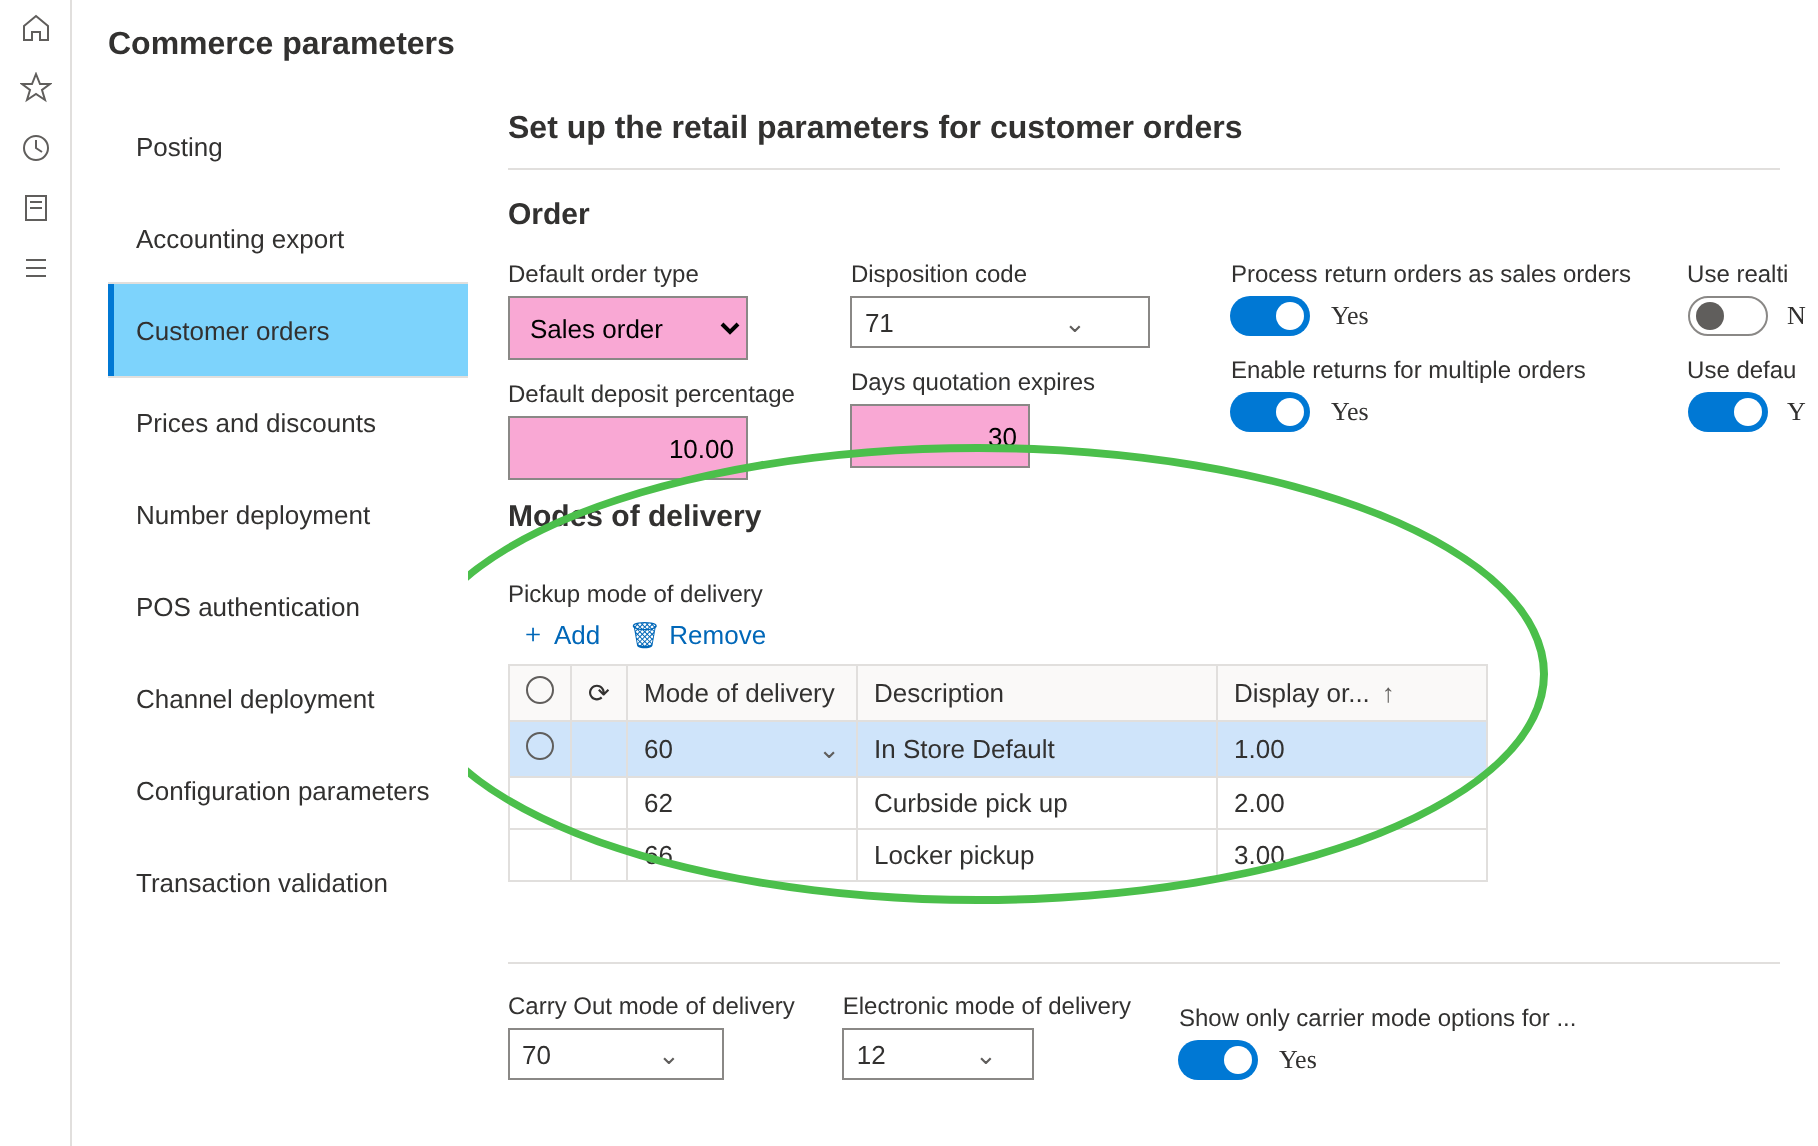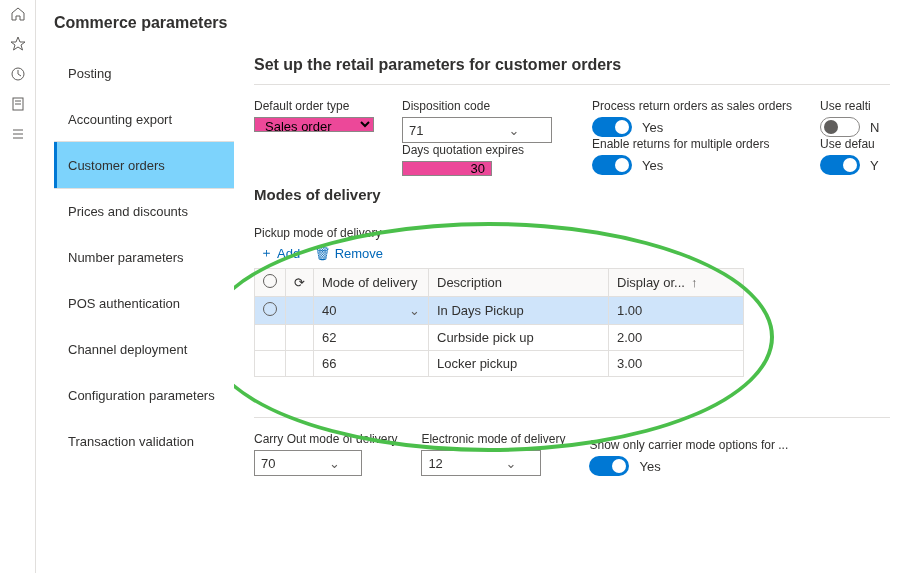--- a/index.html
+++ b/index.html
@@ -72,45 +72,45 @@
     margin: 6px 0 10px 0;
   }
   .hr { border-top: 1px solid #e1dfdd; margin: 10px 0 14px 0; }
   .fasttab-title {
     font-size: 15px; font-weight: 600; margin: 2px 0 14px 0;
   }
   .form-grid {
     display: flex;
     gap: 28px;
   }
-  .form-col { display: flex; flex-direction: column; }
+  .form-col { display: flex; flex-direction: column; gap: 10px; }
   .field label {
     display: block;
     font-size: 12px;
     color: #323130;
     margin-bottom: 4px;
     white-space: nowrap;
   }
   .field select, .field input[type=text], .lookup-input {
-    height: 15px;
+    height: 32px;
     border: 1px solid #8a8886;
-    background: #ec4899;
+    background: #f9a8d4;
     font-size: 13px;
     padding: 0 6px;
   }
   .field input[type=text] { text-align: right; width: 120px;}
   .lookup {
     display: flex; align-items: center;
     border: 1px solid #8a8886;
     height: 26px; width: 150px;
     background: #fff;
   }
   .lookup span { flex:1; padding:0 6px; }
   .lookup .chev { width: 22px; text-align:center; color:#605e5c; }
-  .toggle-row { display:flex; align-items:center; gap:10px;}
+  .toggle-row { display:flex; align-items:center; gap:10px;font-family:Liberation Serif, serif;}
   .toggle {
     width: 40px; height: 20px; border-radius: 10px;
     background: #0078d4; position: relative;
   }
   .toggle.off { background:#fff; border:1px solid #8a8886; }
   .toggle .knob {
     width: 14px; height: 14px; border-radius: 50%;
     background: #fff; position:absolute; top:3px; right:3px;
   }
   .toggle.off .knob { background:#605e5c; left:3px; right:auto; top:2px;}
@@ -192,39 +192,44 @@
 <div class="page">
   <h1 class="page-title">Commerce parameters</h1>
 
   <div class="body-row">
 
     <div class="leftnav">
       <div class="nav-item">Posting</div>
       <div class="nav-item">Accounting export</div>
       <div class="nav-item selected">Customer orders</div>
       <div class="nav-item">Prices and discounts</div>
-      <div class="nav-item">Number parameters</div>
+      <div class="nav-item">Number deployment</div>
       <div class="nav-item">POS authentication</div>
       <div class="nav-item">Channel deployment</div>
       <div class="nav-item">Configuration parameters</div>
       <div class="nav-item">Transaction validation</div>
     </div>
 
     <div class="content">
       <div class="section-title">Set up the retail parameters for customer orders</div>
       <div class="hr"></div>
 
+      <div class="fasttab-title">Order</div>
 
       <div class="form-grid">
         <div class="form-col">
           <div class="field">
             <label>Default order type</label>
             <select style="width:120px">
               <option>Sales order</option>
             </select>
+          </div>
+          <div class="field">
+            <label>Default deposit percentage</label>
+            <input type="text" value="10.00" style="">
           </div>
         </div>
         <div class="form-col">
           <div class="field">
             <label>Disposition code</label>
             <div class="lookup">
               <span>71</span>
               <span class="chev">⌄</span>
             </div>
           </div>
@@ -296,22 +301,22 @@
             <th class="sel-col"><span class="refresh-ico">⟳</span></th>
             <th style="width:115px">Mode of delivery</th>
             <th style="width:180px">Description</th>
             <th class="disp-col"><span>Display or...</span><span class="sort-arrow">↑</span></th>
           </tr>
         </thead>
         <tbody>
           <tr class="selected">
             <td class="sel-col"><span class="radio"></span></td>
             <td class="sel-col"></td>
-            <td><span>40</span><span class="mini-chev">⌄</span></td>
-            <td>In Days Pickup</td>
+            <td><span>60</span><span class="mini-chev">⌄</span></td>
+            <td>In Store Default</td>
             <td class="disp-col">1.00</td>
           </tr>
           <tr>
             <td class="sel-col"></td>
               <td class="sel-col"></td>
             <td>62</td>
             <td>Curbside pick up</td>
             <td class="disp-col">2.00</td>
           </tr>
           <tr>
@@ -329,21 +334,21 @@
       <div class="bottom-row" style="margin-top:0;">
         <div class="field">
           <label>Carry Out mode of delivery</label>
           <div class="lookup" style="width:108px">
             <span>70</span>
             <span class="chev">⌄</span>
           </div>
         </div>
         <div class="field">
           <label>Electronic mode of delivery</label>
-          <div class="lookup" style="width:120px">
+          <div class="lookup" style="width:96px">
             <span>12</span>
             <span class="chev">⌄</span>
           </div>
         </div>
         <div class="field">
           <label>Show only carrier mode options for ...</label>
           <div class="toggle-row">
             <div class="toggle">
                 <div class="knob"></div>
               </div>

